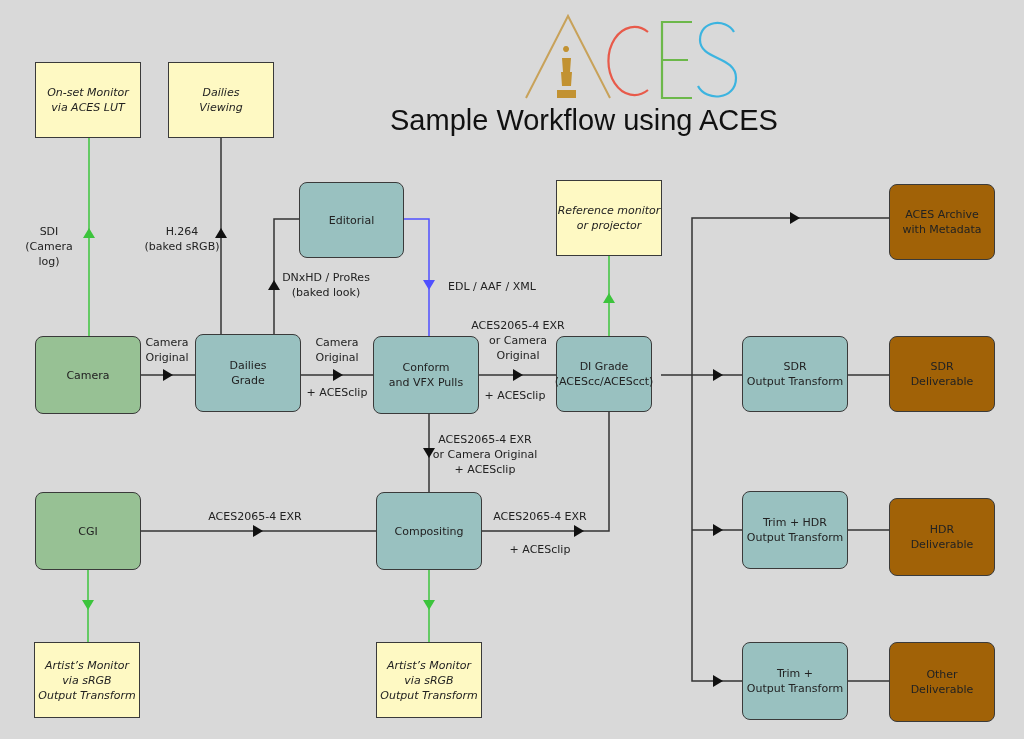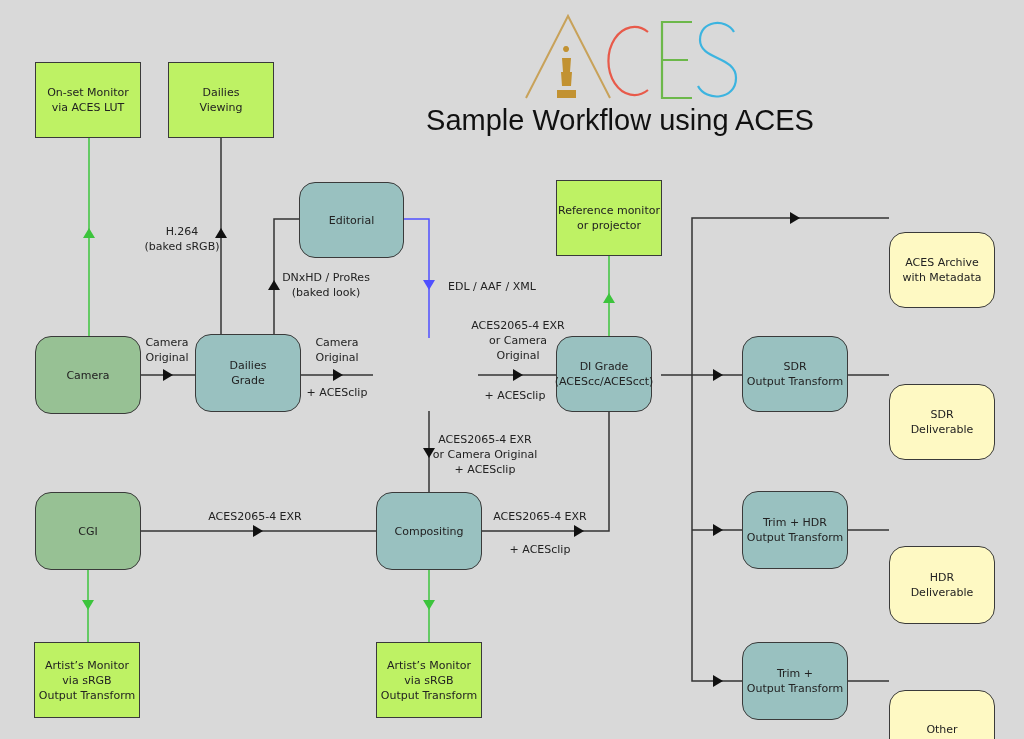--- a/index.html
+++ b/index.html
@@ -1,25 +1,25 @@
 <!DOCTYPE html>
 <html><head>
 <meta charset="utf-8">
 <style>
   html, body { margin: 0; padding: 0; }
   body { width: 1024px; height: 739px; background: #d9d9d9; overflow: hidden; position: relative; font-family: "DejaVu Sans", sans-serif; }
   #diagram { position: absolute; left: 0; top: 0; width: 1024px; height: 739px; }
   .node { position: absolute; box-sizing: border-box; display: flex; align-items: center; justify-content: center; text-align: center; font-size: 11px; line-height: 15px; color: #222; white-space: pre-line; border: 1.5px solid #3a3a3a; }
-  .rounded { border-radius: 16px; }
+  .rounded { border-radius: 8px; }
   .green { background: #97c194; }
   .teal { background: #99c1c0; }
-  .rose { background: #fef9c3; margin-top: 48px; }
-  .white { background: #bef264; border-radius: 0; }
+  .rose { background: #a16207; }
+  .white { background: #fef9c3; border-radius: 0; font-style: italic; }
   .lbl { position: absolute; font-size: 11px; line-height: 15px; color: #222; text-align: center; white-space: pre-line; }
-  .title { position: absolute; left: 390px; top: 104px; width: 460px; text-align: center; font-family: "Liberation Sans", sans-serif; font-size: 29px; color: #111; }
+  .title { position: absolute; left: 390px; top: 104px; width: 460px; font-family: "Liberation Sans", sans-serif; font-size: 29px; color: #111; }
   .logo { position: absolute; left: 520px; top: 12px; width: 220px; height: 90px; }
 </style>
 </head>
 <body>
 
 <div id="diagram">
   <svg id="edges" width="1024" height="739" style="position:absolute;left:0;top:0">
 
     <line x1="89" y1="137" x2="89" y2="338" stroke="#3cc43c" stroke-width="1.5"></line>
     <polygon points="83,238 95,238 89,228" fill="#3cc43c"></polygon>
@@ -77,46 +77,50 @@
 Viewing</div>
   <div class="node rounded teal" style="left:299px;top:182px;width:105px;height:76px">Editorial</div>
   <div class="node white" style="left:556px;top:180px;width:106px;height:76px">Reference monitor
 or projector</div>
   <div class="node rounded rose" style="left:889px;top:184px;width:106px;height:76px">ACES Archive
 with Metadata</div>
 
   <div class="node rounded green" style="left:35px;top:336px;width:106px;height:78px">Camera</div>
   <div class="node rounded teal" style="left:195px;top:334px;width:106px;height:78px">Dailies
 Grade</div>
+  <div class="node rounded teal" style="left:373px;top:336px;width:106px;height:78px">Conform
+and VFX Pulls</div>
   <div class="node rounded teal" style="left:556px;top:336px;width:96px;height:76px">DI Grade
 (ACEScc/ACEScct)</div>
   <div class="node rounded teal" style="left:742px;top:336px;width:106px;height:76px">SDR
 Output Transform</div>
   <div class="node rounded rose" style="left:889px;top:336px;width:106px;height:76px">SDR
 Deliverable</div>
 
   <div class="node rounded green" style="left:35px;top:492px;width:106px;height:78px">CGI</div>
   <div class="node rounded teal" style="left:376px;top:492px;width:106px;height:78px">Compositing</div>
   <div class="node rounded teal" style="left:742px;top:491px;width:106px;height:78px">Trim + HDR
 Output Transform</div>
   <div class="node rounded rose" style="left:889px;top:498px;width:106px;height:78px">HDR
 Deliverable</div>
 
   <div class="node rounded teal" style="left:742px;top:642px;width:106px;height:78px">Trim +
 Output Transform</div>
-  <div class="node rounded rose" style="left:889px;top:642px;width:106px;height:94px">Other
+  <div class="node rounded rose" style="left:889px;top:642px;width:106px;height:80px">Other
 Deliverable</div>
 
   <div class="node white" style="left:34px;top:642px;width:106px;height:76px">Artist’s Monitor
 via sRGB
 Output Transform</div>
   <div class="node white" style="left:376px;top:642px;width:106px;height:76px">Artist’s Monitor
 via sRGB
 Output Transform</div>
 
+  <div class="lbl" style="left:14px;top:224px;width:70px">SDI
+(Camera log)</div>
   <div class="lbl" style="left:144px;top:224px;width:76px">H.264
 (baked sRGB)</div>
   <div class="lbl" style="left:276px;top:270px;width:100px">DNxHD / ProRes
 (baked look)</div>
   <div class="lbl" style="left:448px;top:279px;width:110px;text-align:left">EDL / AAF / XML</div>
   <div class="lbl" style="left:140px;top:335px;width:54px">Camera
 Original</div>
   <div class="lbl" style="left:305px;top:335px;width:64px">Camera
 Original</div>
   <div class="lbl" style="left:305px;top:385px;width:64px">+ ACESclip</div>

